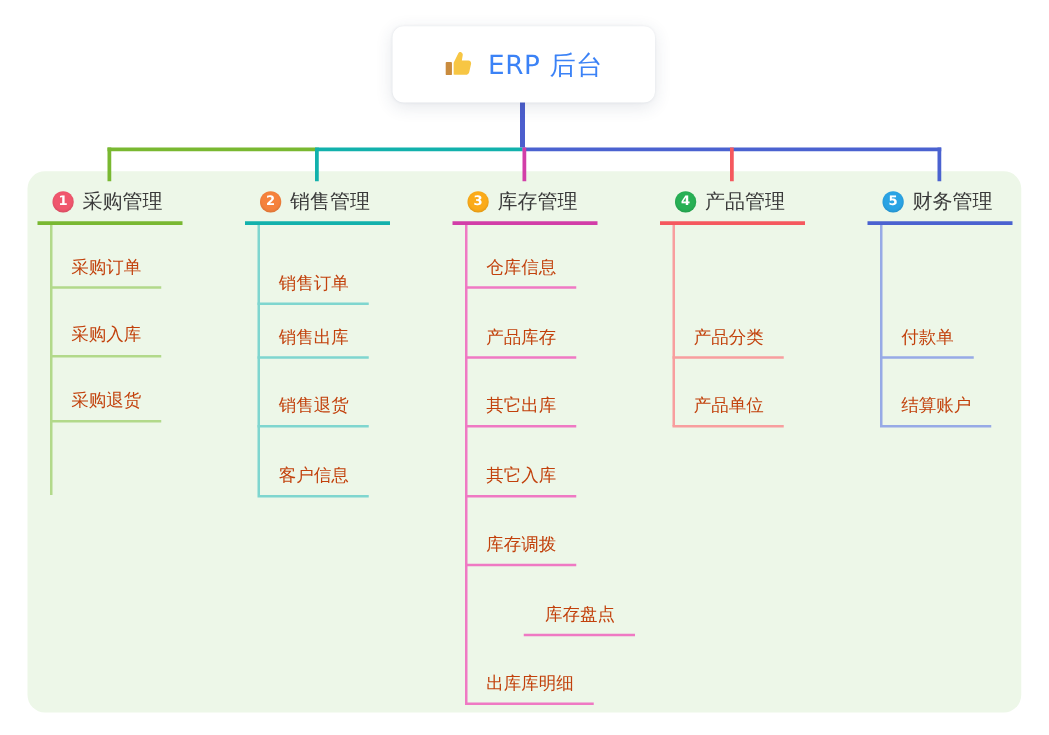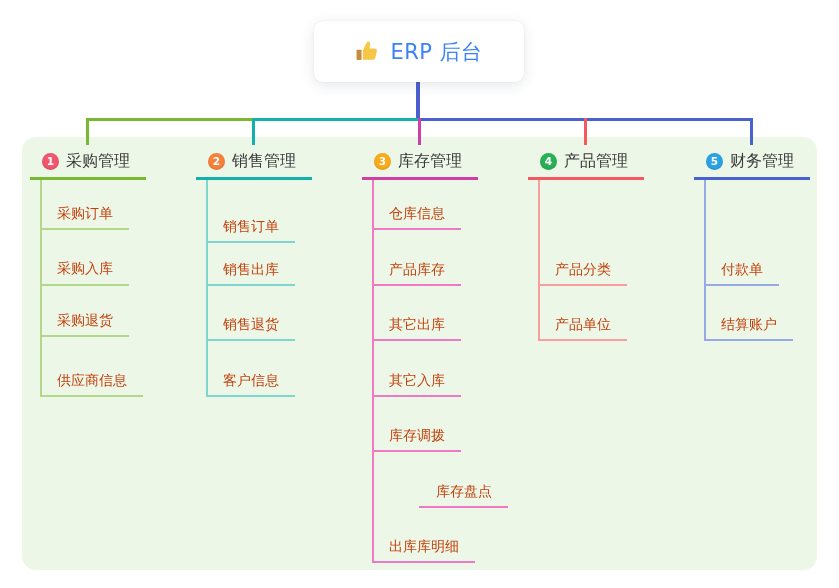--- a/index.html
+++ b/index.html
@@ -62,21 +62,20 @@
   </div>
 
   <div class="branch-title" style="left: 30px; border-bottom-color: rgb(121, 184, 49);">
     <span class="badge" style="background: rgb(240, 86, 109);">1</span>
     <span class="t-label">采购管理</span>
   </div>
   <div class="trunk" style="left: 40px; top: 180px; height: 216px; background: rgb(178, 217, 138);"></div>
   <div class="child" style="left: 40px; top: 203px; border-bottom-color: rgb(178, 217, 138);"><span class="c-label">采购订单</span></div>
   <div class="child" style="left: 40px; top: 258.5px; border-bottom-color: rgb(178, 217, 138); font-family: Liberation Mono, monospace;"><span class="c-label">采购入库</span></div>
   <div class="child" style="left: 40px; top: 299px; border-bottom-color: rgb(178, 217, 138); margin-top: 11px;"><span class="c-label">采购退货</span></div>
-  <div class="child" style="left: 40px; top: 369.5px; border-bottom-color: rgb(178, 217, 138);"><span class="c-label">供应商信息</span></div>
 
   <div class="branch-title" style="left: 196px; border-bottom-color: rgb(18, 177, 172);">
     <span class="badge" style="background: rgb(245, 130, 60);">2</span>
     <span class="t-label">销售管理</span>
   </div>
   <div class="trunk" style="left: 206px; top: 180px; height: 216px; background: rgb(127, 214, 207);"></div>
   <div class="child" style="left: 206px; top: 216px; border-bottom-color: rgb(127, 214, 207);"><span class="c-label">销售订单</span></div>
   <div class="child" style="left: 206px; top: 258.5px; border-bottom-color: rgb(127, 214, 207);"><span class="c-label">销售出库</span></div>
   <div class="child" style="left: 206px; top: 314px; border-bottom-color: rgb(127, 214, 207);"><span class="c-label">销售退货</span></div>
   <div class="child" style="left: 206px; top: 369.5px; border-bottom-color: rgb(127, 214, 207);"><span class="c-label">客户信息</span></div>

